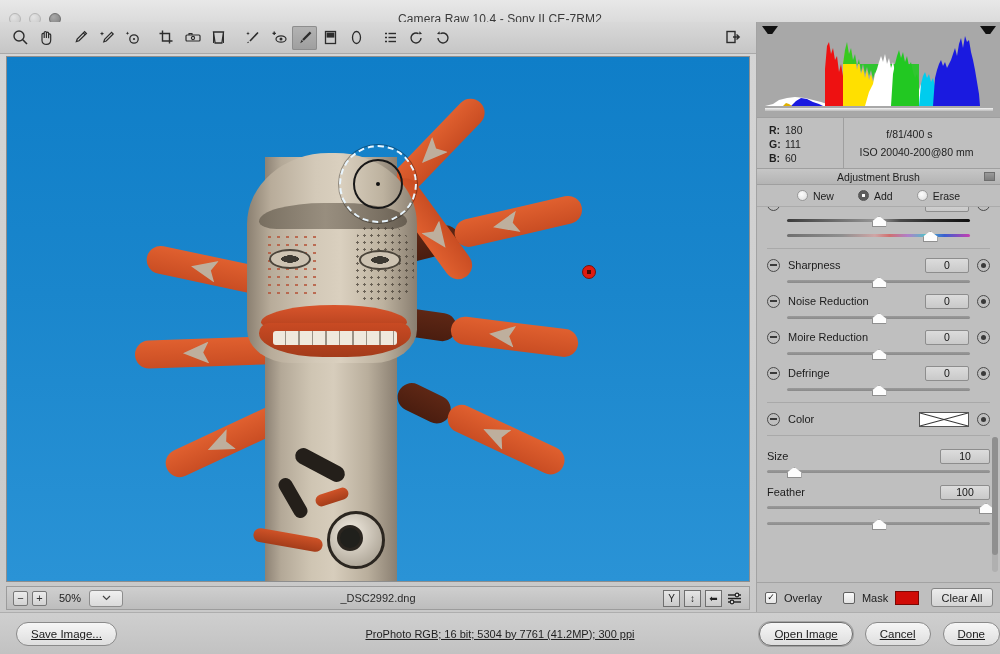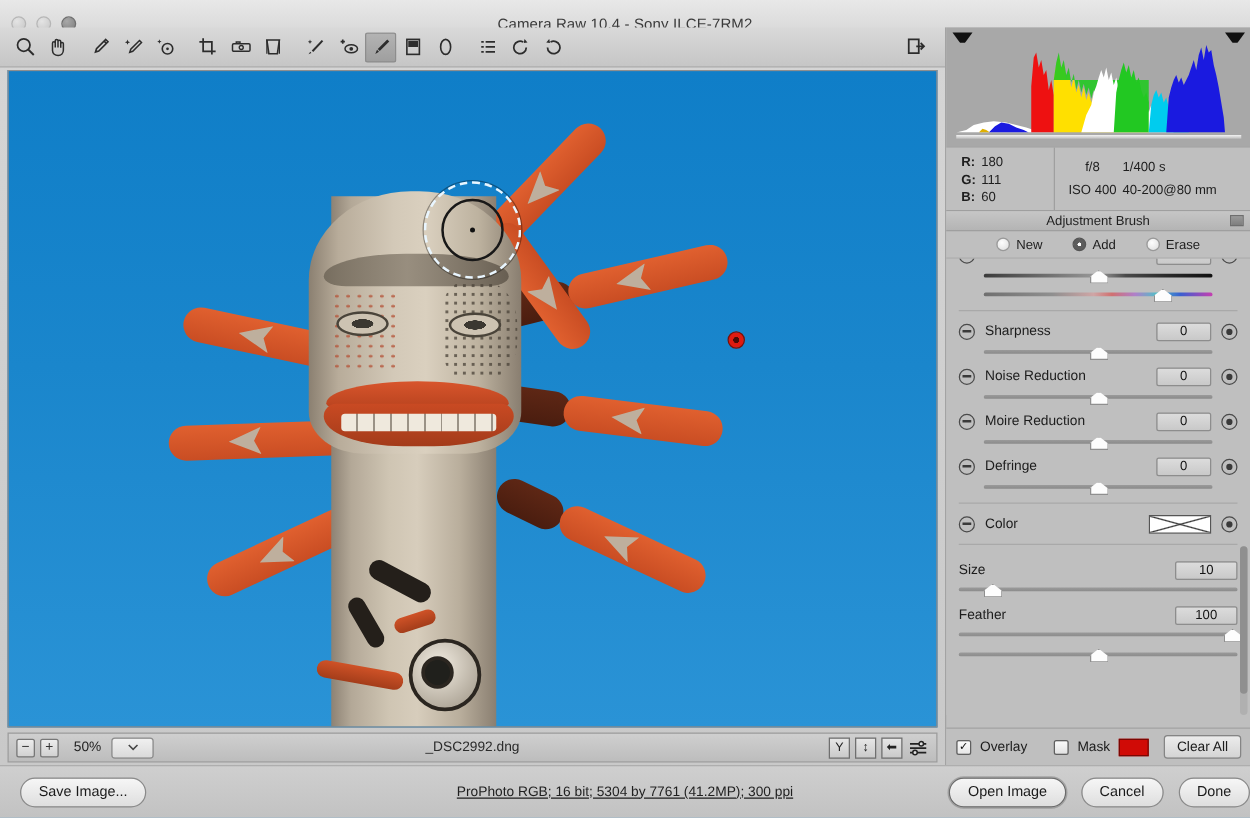--- a/index.html
+++ b/index.html
@@ -195,21 +195,21 @@
     background:#bfbfbf;
   }
   .rgb-box { width: 86px; padding: 5px 0 0 12px; }
   .rgb-line { font-size: 10.5px; color:#1e1e1e; line-height: 14px; display:flex; }
   .rgb-line b { font-weight:bold; width: 16px; }
   .rgb-line span { width: 34px; }
   .exif-box {
     flex:1; border-left:1px solid #9f9f9f; padding-top: 7px; text-align:center;
   }
   .exif-line { font-size: 10.5px; color:#1e1e1e; line-height: 18px; }
-  .exif-line .sp { display:inline-block; min-width: 48px; text-align:center; }
+  .exif-line .sp { display:inline-block; min-width: 48px; text-align:right; }
   .exif-line .sp2 { display:inline-block; min-width: 96px; text-align:left; padding-left:0; }
 
   .panel-title {
     height: 16px; background: linear-gradient(#c6c6c6,#b4b4b4);
     border-bottom:1px solid #9f9f9f; position:relative;
     display:flex; align-items:center; justify-content:center;
   }
   .panel-title span { font-size: 10.5px; color:#1f1f1f; }
   .panel-menu { position:absolute; right: 5px; width: 11px; height: 9px;
     background: linear-gradient(#9a9a9a,#7e7e7e); border:1px solid #6e6e6e; }
@@ -306,20 +306,21 @@
   .bottombar {
     position:absolute; left:0; top: 612px; width: 1000px; height: 42px;
     background: linear-gradient(#cfcfcf,#c2c2c2); border-top:1px solid #aeaeae;
     display:flex; align-items:center;
   }
   .btn {
     height: 24px; border-radius: 12px; border:1px solid #8a8a8a;
     background: linear-gradient(#f6f6f6,#dedede);
     font-size: 11.5px; color:#1a1a1a; display:flex; align-items:center; justify-content:center;
     padding: 0 14px;
+    text-decoration: underline;
   }
   .btn.default { border-color:#6b6b6b; box-shadow: 0 0 0 1px rgba(90,90,90,.35); }
   .save-btn { margin-left: 16px; }
   .workflow {
     position:absolute; left:0; right:0; text-align:center; font-size: 11px; color:#1f1f1f;
     text-decoration: underline;
   }
   .right-btns { margin-left:auto; display:flex; gap: 12px; padding-right: 0; }
 </style>
 </head>
@@ -556,21 +557,21 @@
             <b>G:</b>
             <span>111</span>
           </div>
         <div class="rgb-line">
             <b>B:</b>
             <span>60</span>
           </div>
       </div>
       <div class="exif-box">
         <div class="exif-line"><span class="sp">f/8</span><span class="sp2">1/400 s</span></div>
-        <div class="exif-line"><span class="sp">ISO 400</span><span class="sp2">40-200@80 mm</span></div>
+        <div class="exif-line"><span class="sp">ISO 200</span><span class="sp2">40-200@80 mm</span></div>
       </div>
     </div>
 
     <div class="panel-title">
       <span>Adjustment Brush</span>
       <div class="panel-menu"></div>
     </div>
 
     <div class="mode-row">
       <div class="radio">

